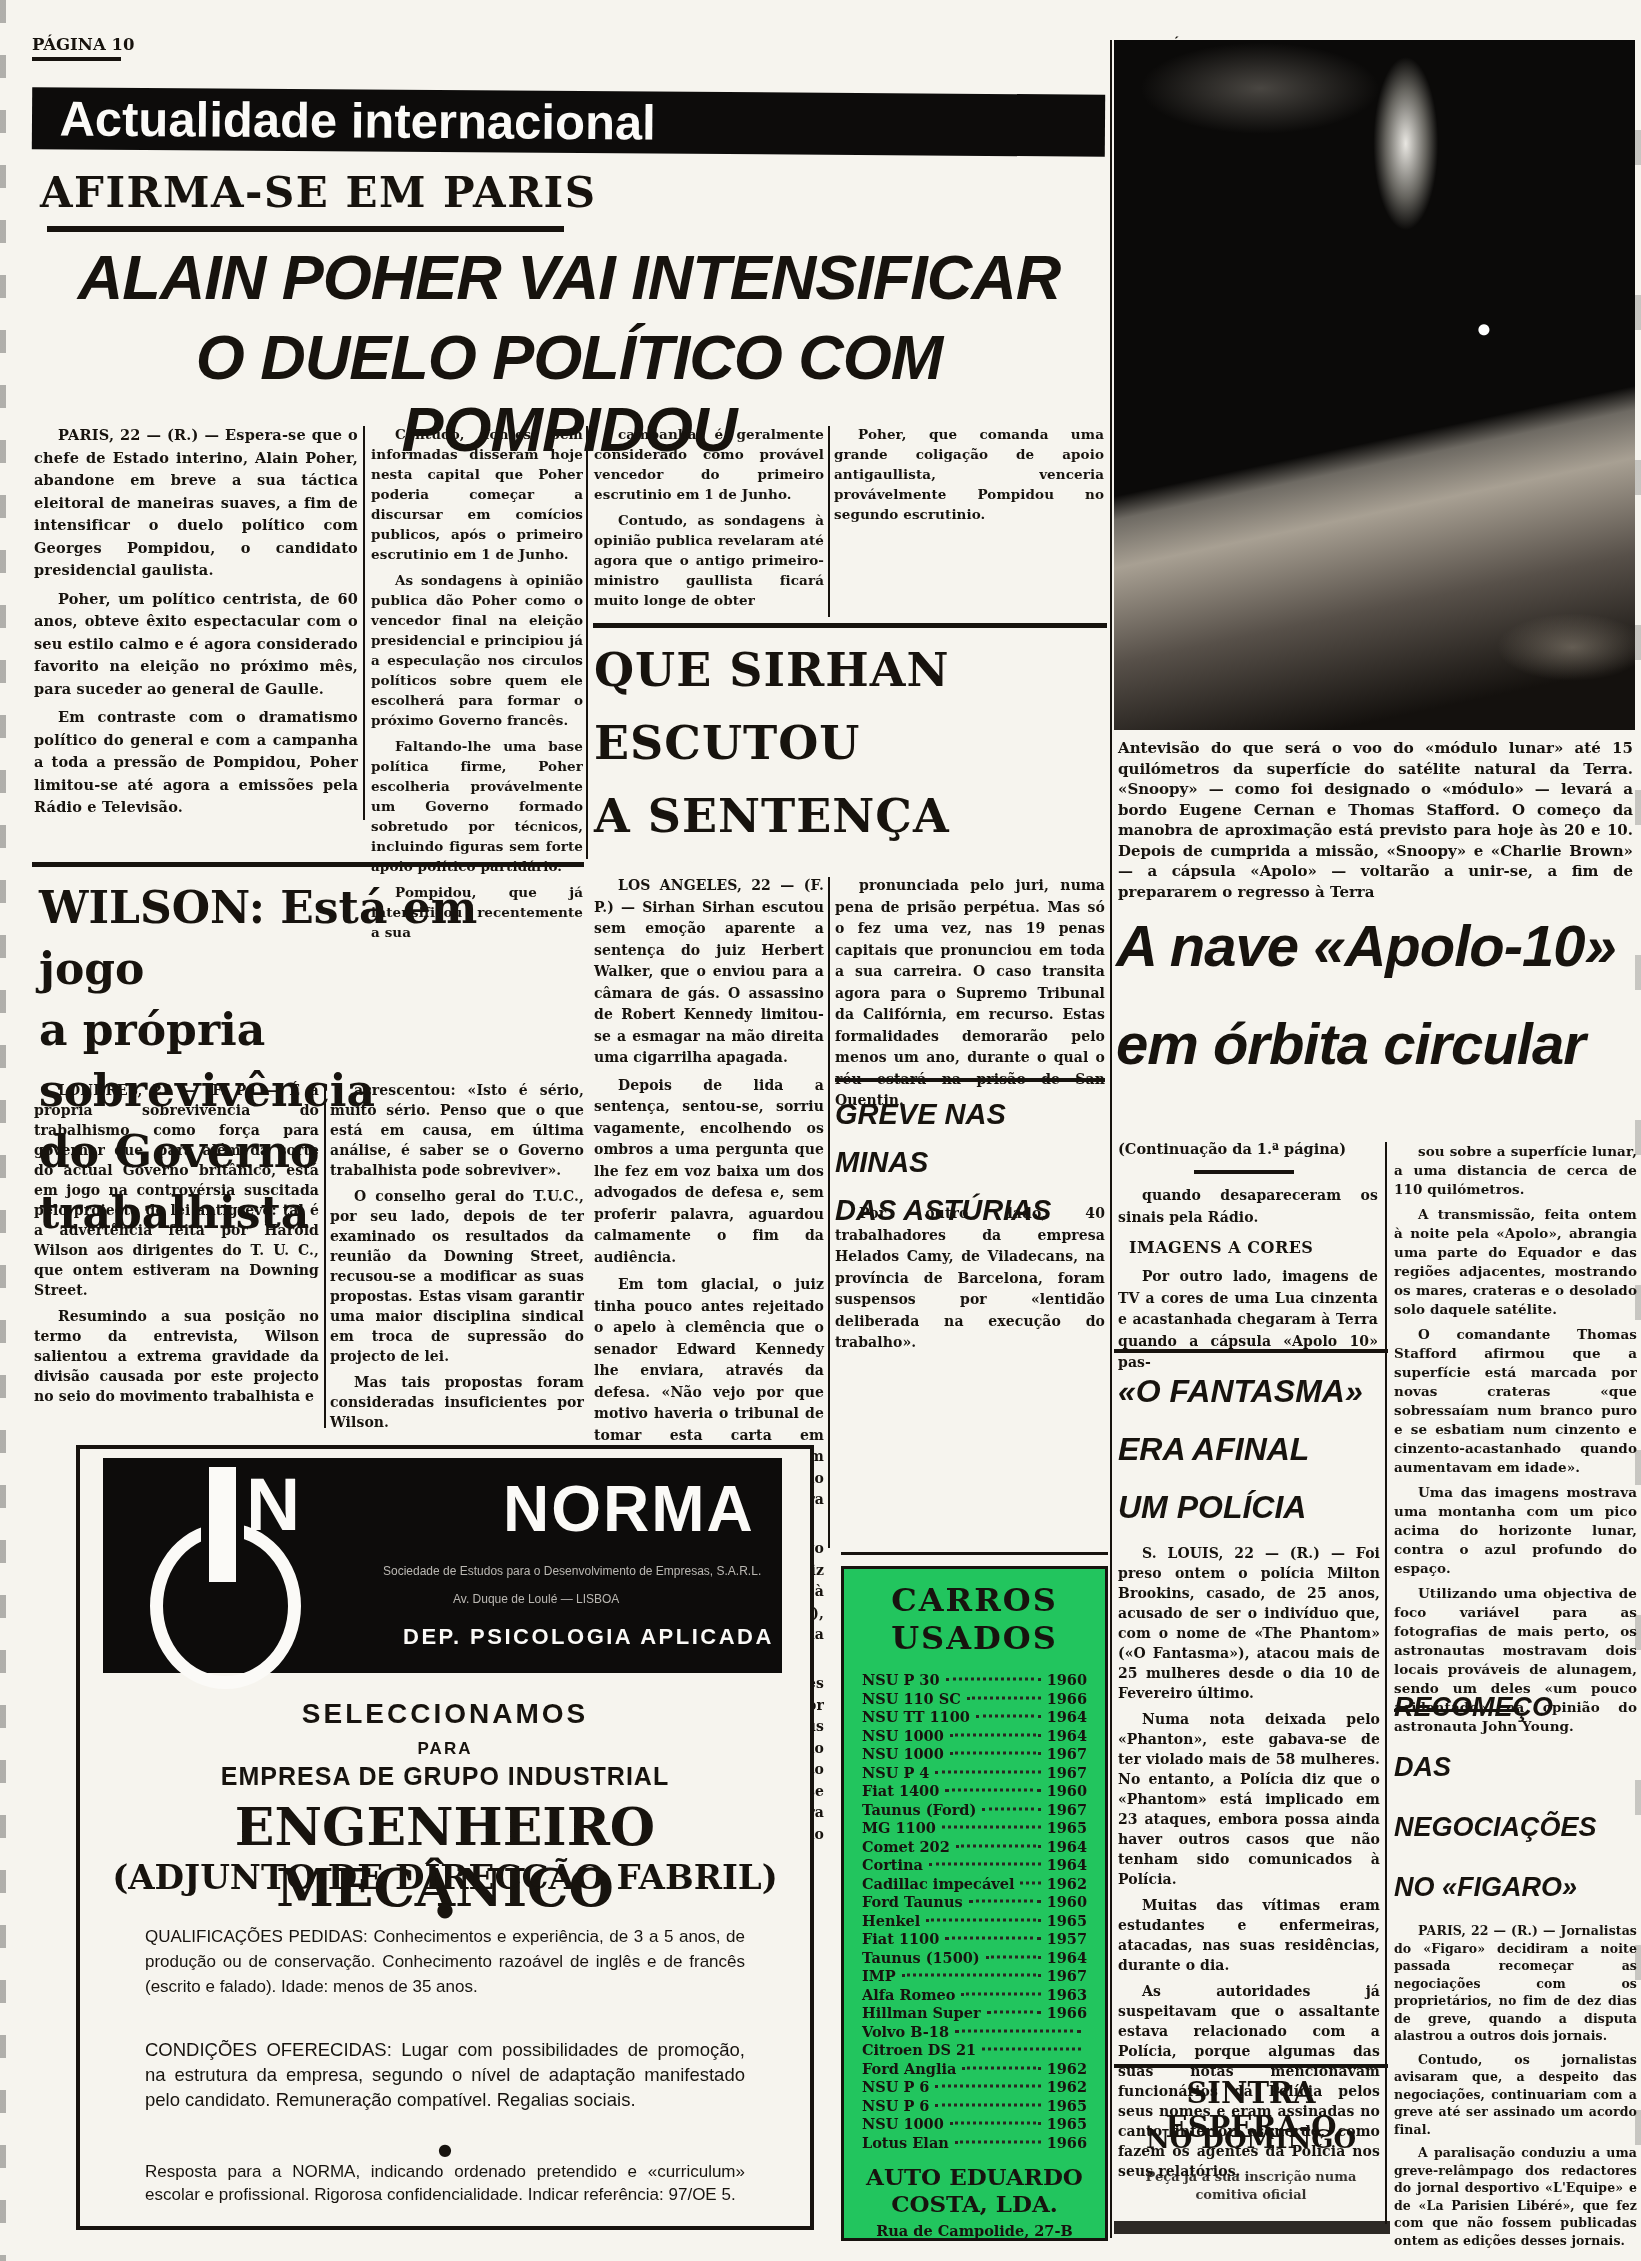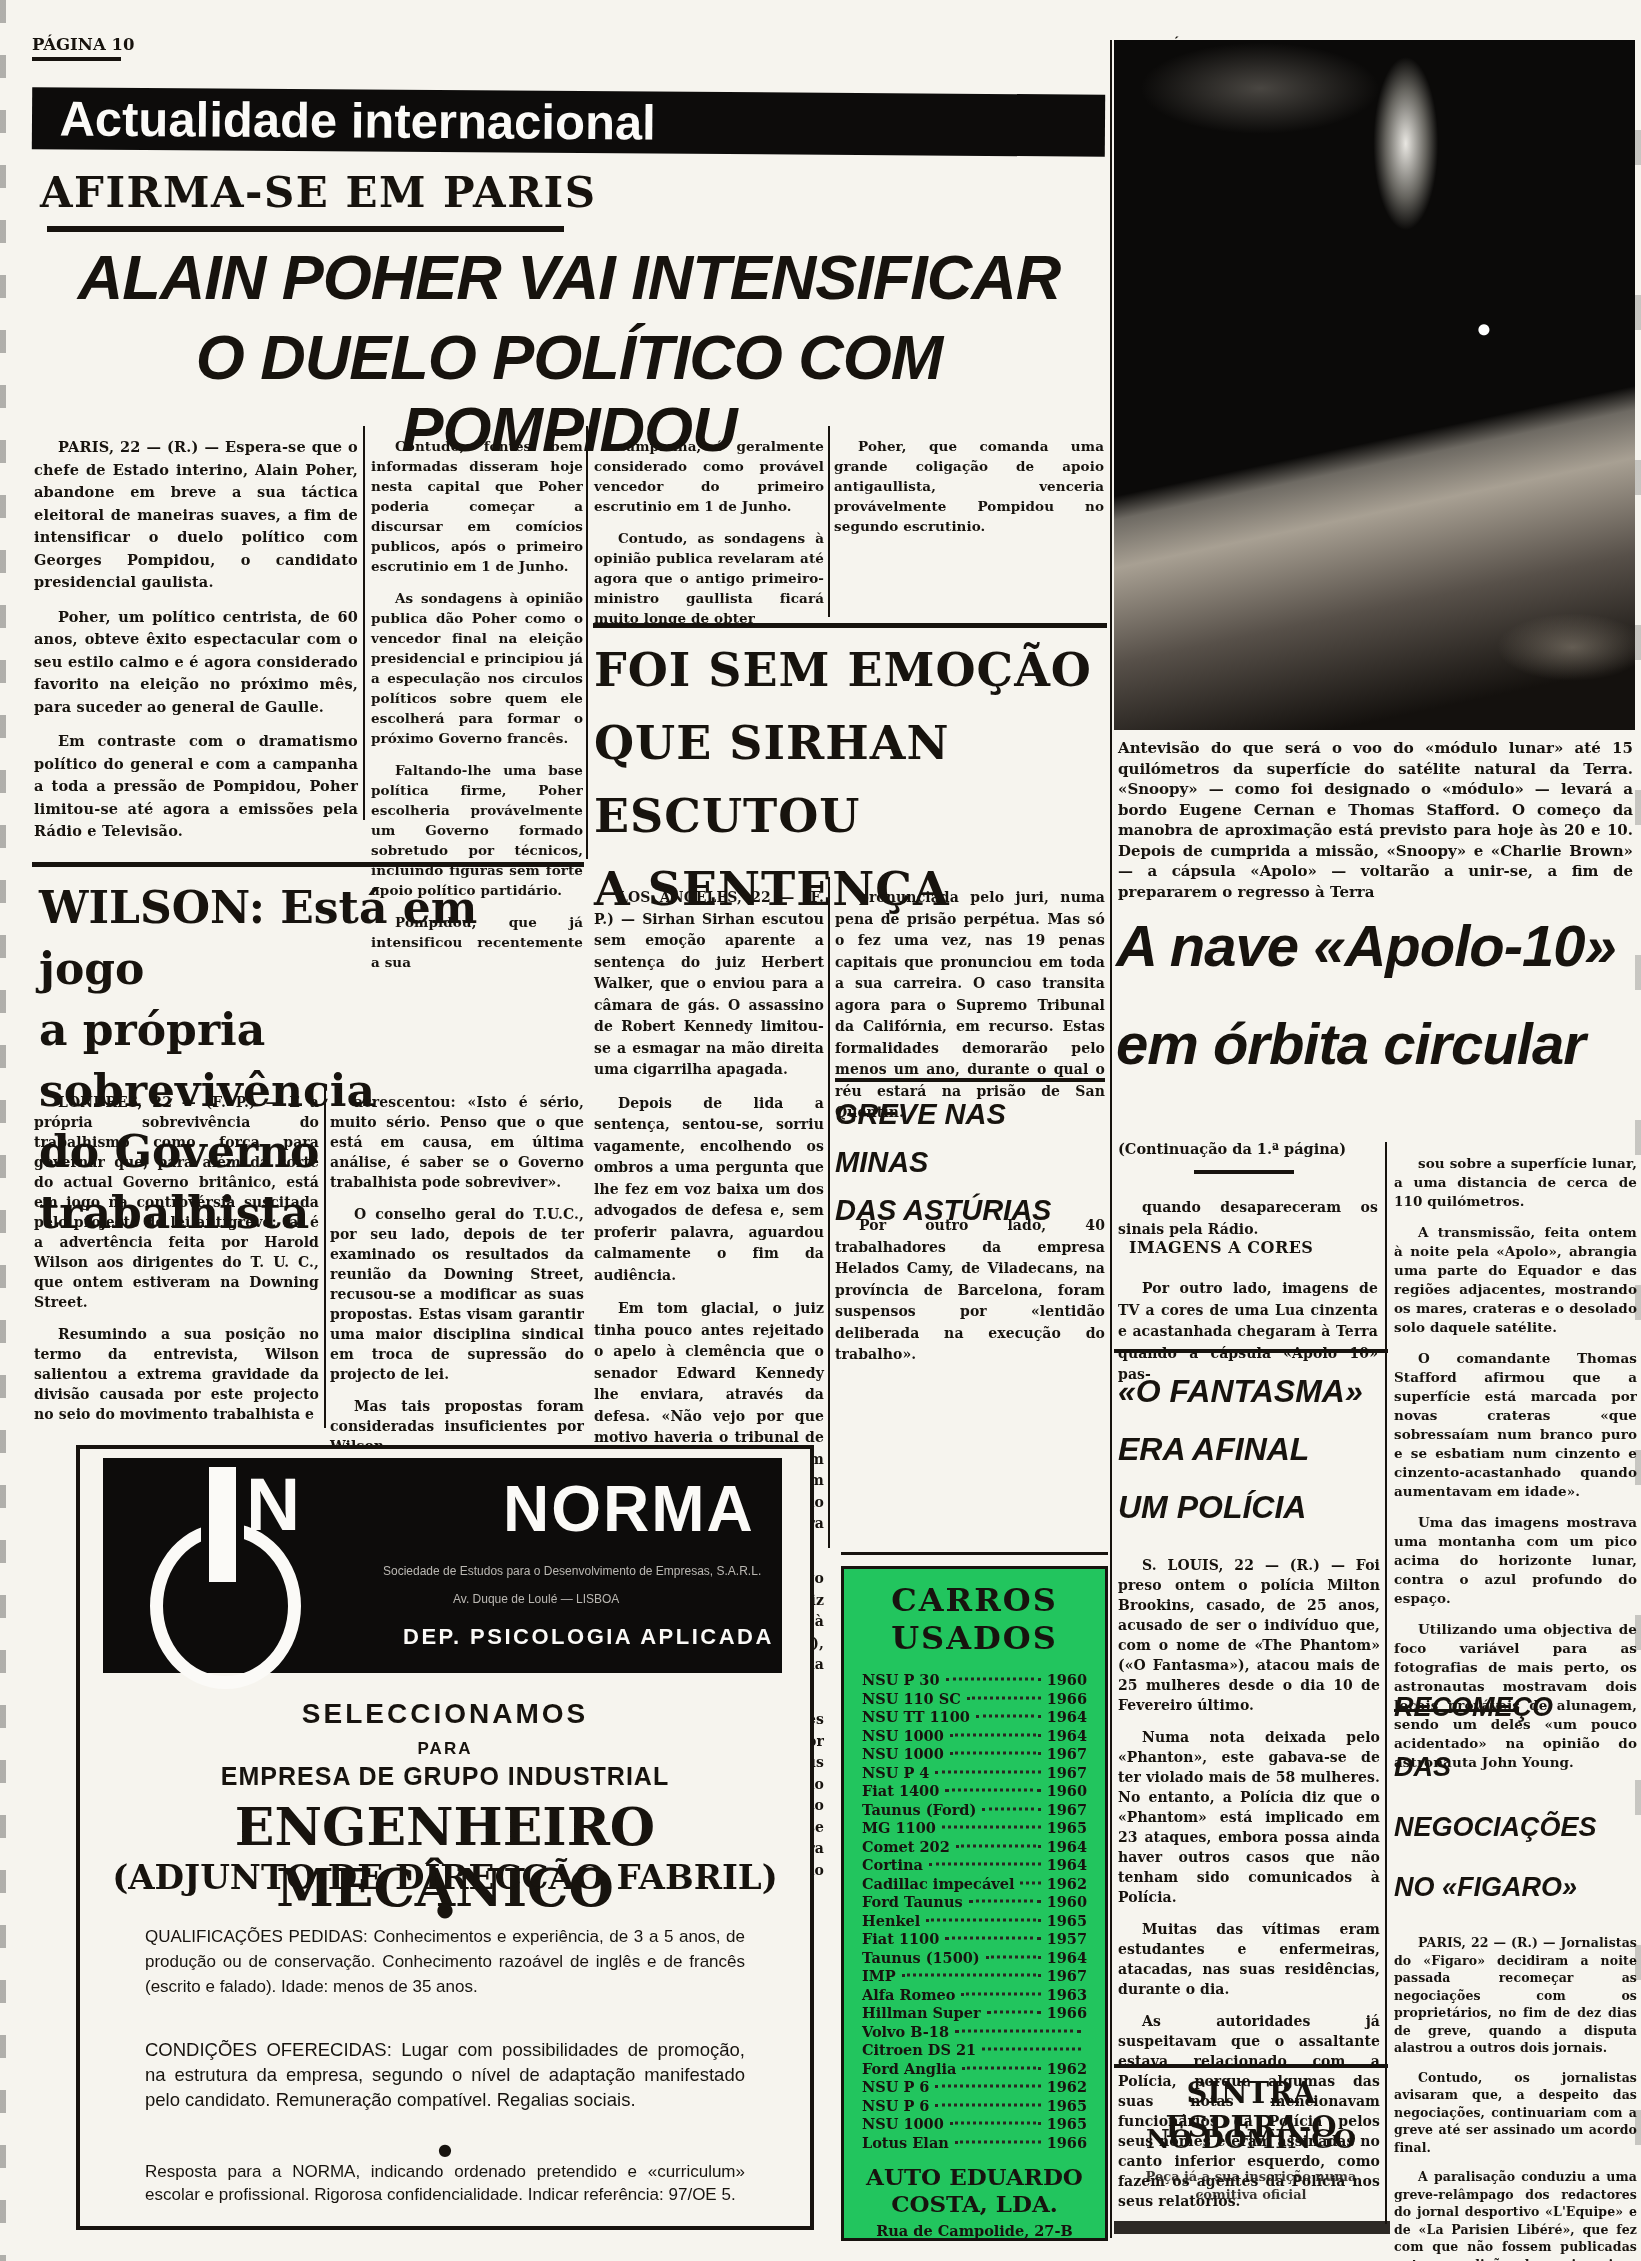--- a/index.html
+++ b/index.html
@@ -13,21 +13,21 @@
     background:repeating-linear-gradient(180deg,#1c1c1c 0 23px,transparent 23px 55px);opacity:.32;
   }
   body::after{ 
     content:"";position:absolute;right:0;top:0;width:7px;height:100%;z-index:50;
     background:repeating-linear-gradient(180deg,transparent 0 130px,#222 130px 165px);opacity:.22;
   }
   .abs{position:absolute}
   .hrule{position:absolute;background:#17130e}
   .vrule{position:absolute;background:#17130e;width:2px}
   .col{text-align:justify}
-  .col p{margin:12px 0 6px;text-indent:24px}
+  .col p{margin:0 0 6px;text-indent:24px}
   .body-a{font-weight:bold;font-size:14.5px;line-height:22.5px;letter-spacing:0.2px}
   .body-b{font-weight:bold;font-size:13.5px;line-height:20px;letter-spacing:0.1px}
   .body-c{font-weight:bold;font-size:14px;line-height:21.5px;letter-spacing:0.1px}
   .body-d{font-weight:bold;font-size:14px;line-height:20px;letter-spacing:0.1px}
   .body-f{font-weight:bold;font-size:12.5px;line-height:17.5px;letter-spacing:0.1px}
   .serif-head{font-family:"DejaVu Serif","Liberation Serif",serif;font-weight:bold}
   .sans-ital{font-family:"Liberation Sans","DejaVu Sans",sans-serif;font-weight:bold;font-style:italic}
   .sans{font-family:"Liberation Sans","DejaVu Sans",sans-serif}
   .center{text-align:center}
   .banner{
@@ -98,21 +98,20 @@
 <div class="abs col body-b" style="left:834px;top:424px;width:270px">
     <p>Poher, que comanda uma grande coligação de apoio antigaullista, venceria provávelmente Pompidou no segundo escrutinio.</p>
   </div>
 
 <div class="vrule" style="left:363px;top:426px;height:394px"></div>
 <div class="vrule" style="left:586px;top:426px;height:433px"></div>
 <div class="vrule" style="left:828px;top:426px;height:191px"></div>
 
 <div class="hrule" style="left:593px;top:623px;width:514px;height:4.5px"></div>
 <div class="abs serif-head" style="left:594px;top:634px;width:513px;font-size:46px;line-height:73px;letter-spacing:1px">
-  <div>FOI SEM EMOÇÃO</div>
   <div>QUE SIRHAN ESCUTOU</div>
   <div>A SENTENÇA</div>
 </div>
 
 <div class="abs" style="left:594px;top:875px;width:230px">
   <div class="col body-c">
       <p>LOS ANGELES, 22 — (F. P.) — Sirhan Sirhan escutou sem emoção aparente a sentença do juiz Herbert Walker, que o enviou para a câmara de gás. O assassino de Robert Kennedy limitou-se a esmagar na mão direita uma cigarrilha apagada.</p>
       <p>Depois de lida a sentença, sentou-se, sorriu vagamente, encolhendo os ombros a uma pergunta que lhe fez em voz baixa um dos advogados de defesa e, sem proferir palavra, aguardou calmamente o fim da audiência.</p>
       <p>Em tom glacial, o juiz tinha pouco antes rejeitado o apelo à clemência que o senador Edward Kennedy lhe enviara, através da defesa. «Não vejo por que motivo haveria o tribunal de tomar esta carta em consideração, no bem fundado das decisões do juri. Não vejo razão para mudar agora de opinião».</p>
       <p>Nos termos do Código Penal da Califórnia, o juiz Walker (que condenou à morte Caryl Chessman), poderia ter comutado a pena de morte</p>

